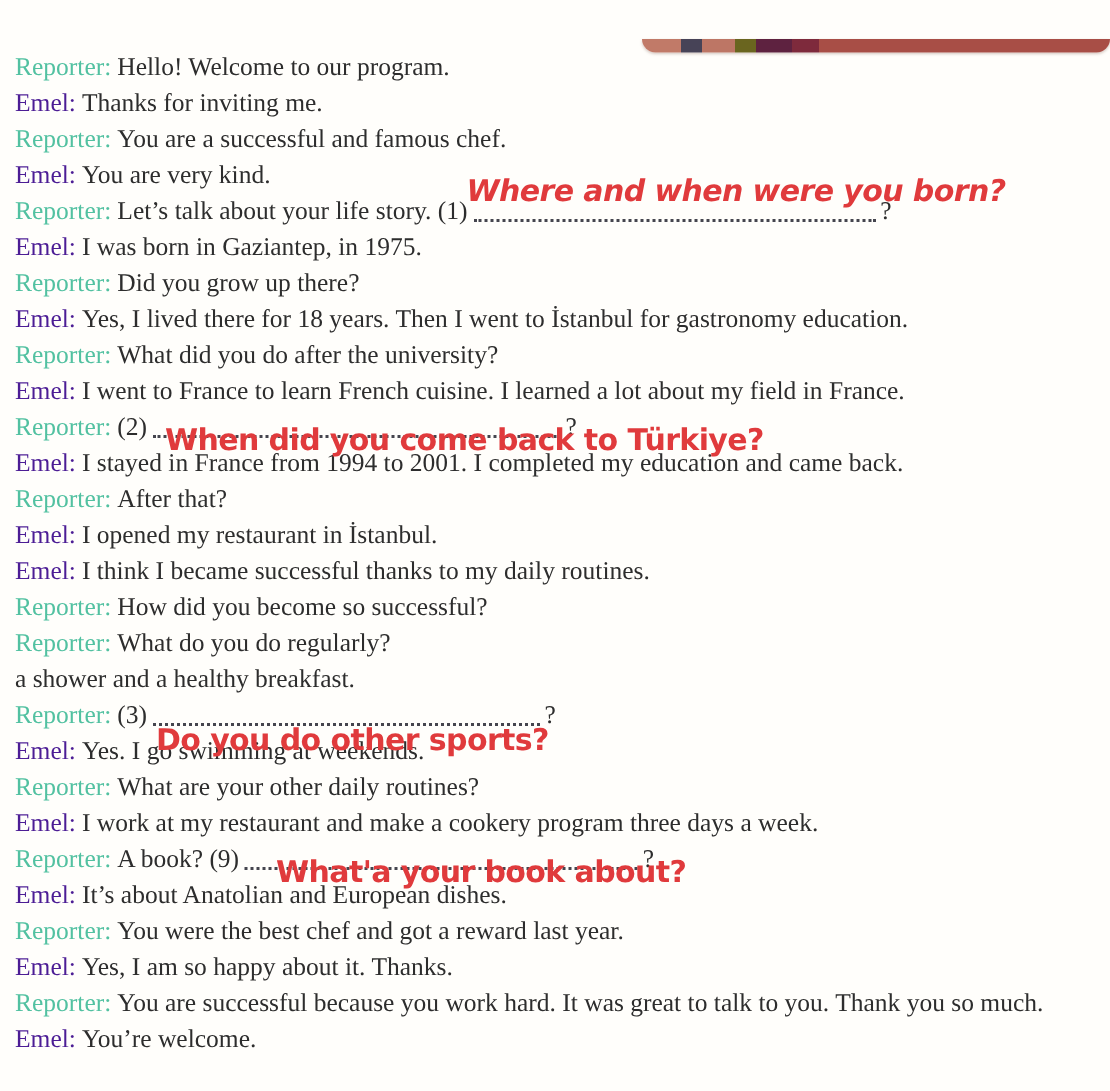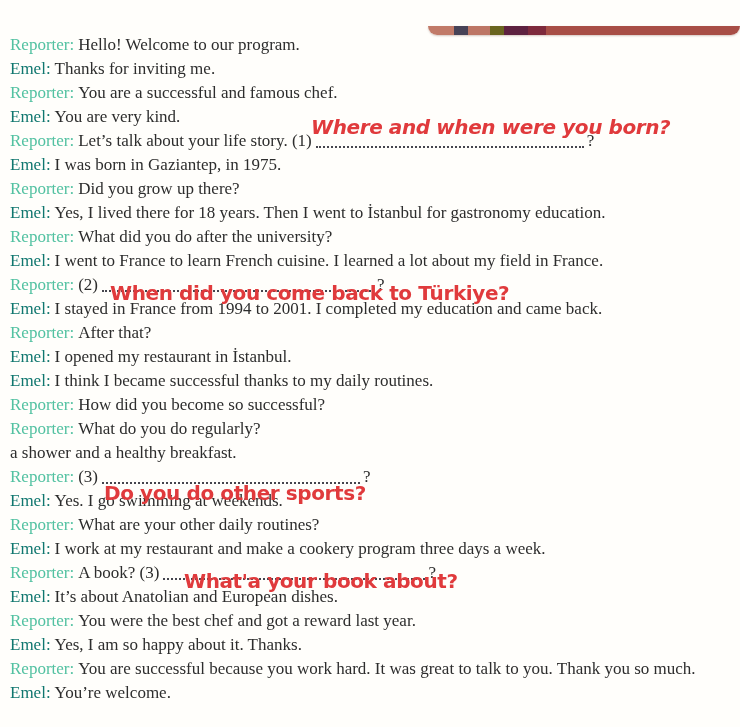--- a/index.html
+++ b/index.html
@@ -44,21 +44,21 @@
     left: 0;
     width: 720px;
     padding: 0 10px;
   }
   .line {
     white-space: nowrap;
     height: 24px;
   }
   .speaker { margin-right: 4px; }
   .speaker.reporter { color: #52c1a1; }
-  .speaker.emel     { color: #0f766e; }
+  .speaker.emel     { color: #4c1d95; }
   .blank {
     display: inline-block;
     height: 14px;
     margin: 0 3px -2px 4px;
     border-bottom: 2px dotted #45454e;
     vertical-align: baseline;
   }
   .blank.b1 { width: 268px; }
   .blank.b2 { width: 272px; }
   .blank.b3 { width: 258px; }
@@ -102,21 +102,21 @@
       <div class="line"><span class="speaker reporter">Reporter:</span><span>After that?</span></div>
       <div class="line"><span class="speaker emel">Emel:</span><span>I opened my restaurant in İstanbul.</span></div>
       <div class="line"><span class="speaker emel">Emel:</span><span>I think I became successful thanks to my daily routines.</span></div>
       <div class="line"><span class="speaker reporter">Reporter:</span><span>How did you become so successful?</span></div>
       <div class="line"><span class="speaker reporter">Reporter:</span><span>What do you do regularly?</span></div>
       <div class="line"><span>a shower and a healthy breakfast.</span></div>
       <div class="line"><span class="speaker reporter">Reporter:</span><span>(3)</span><span class="blank b3"></span><span>?</span></div>
       <div class="line"><span class="speaker emel">Emel:</span><span>Yes. I go swimming at weekends.</span></div>
       <div class="line"><span class="speaker reporter">Reporter:</span><span>What are your other daily routines?</span></div>
       <div class="line"><span class="speaker emel">Emel:</span><span>I work at my restaurant and make a cookery program three days a week.</span></div>
-      <div class="line"><span class="speaker reporter">Reporter:</span><span>A book? (3)</span><span class="blank b4"></span><span>?</span></div>
+      <div class="line"><span class="speaker reporter">Reporter:</span><span>A book? (9)</span><span class="blank b4"></span><span>?</span></div>
       <div class="line"><span class="speaker emel">Emel:</span><span>It’s about Anatolian and European dishes.</span></div>
       <div class="line"><span class="speaker reporter">Reporter:</span><span>You were the best chef and got a reward last year.</span></div>
       <div class="line"><span class="speaker emel">Emel:</span><span>Yes, I am so happy about it. Thanks.</span></div>
       <div class="line"><span class="speaker reporter">Reporter:</span><span>You are successful because you work hard. It was great to talk to you. Thank you so much.</span></div>
       <div class="line"><span class="speaker emel">Emel:</span><span>You’re welcome.</span></div>
     </div>
 
   <div class="annotation ann-1">Where and when were you born?</div>
   <div class="annotation ann-2">When did you come back to Türkiye?</div>
   <div class="annotation ann-3">Do you do other sports?</div>

